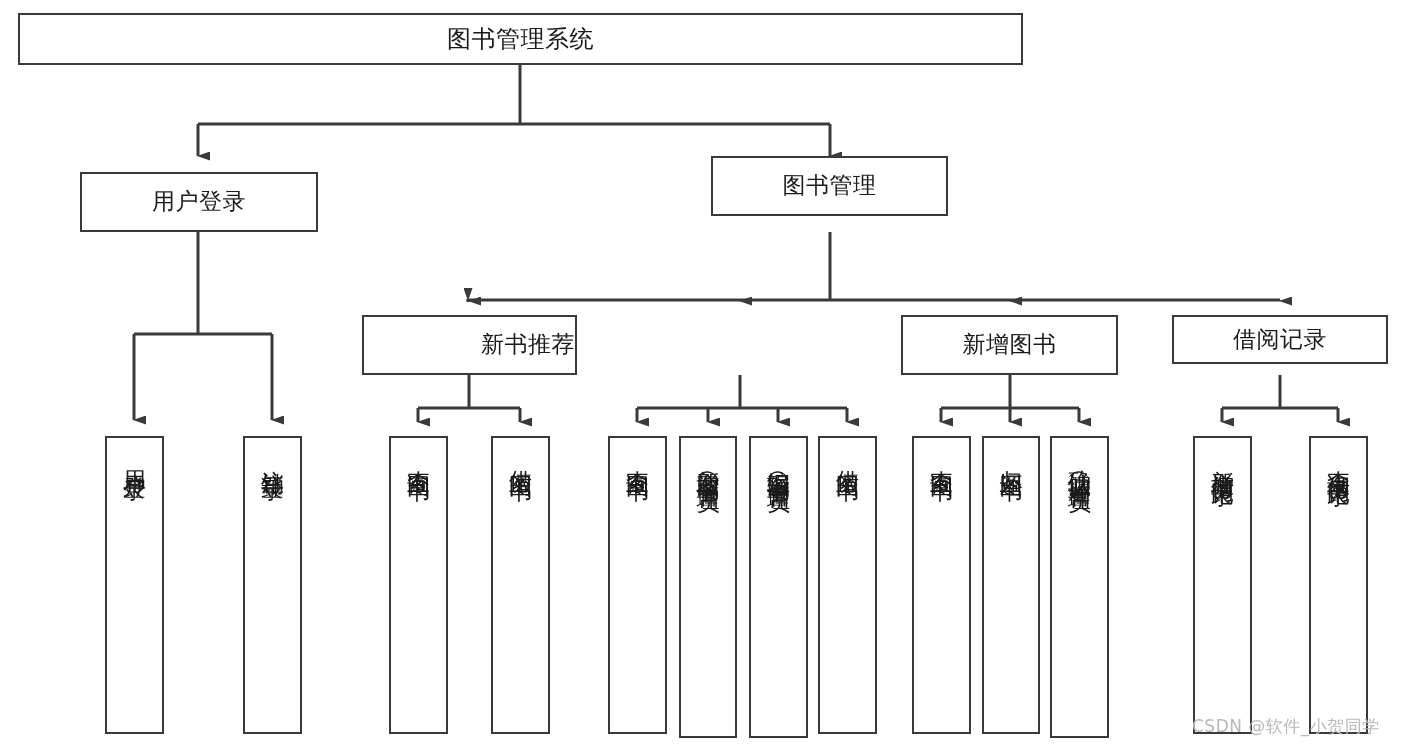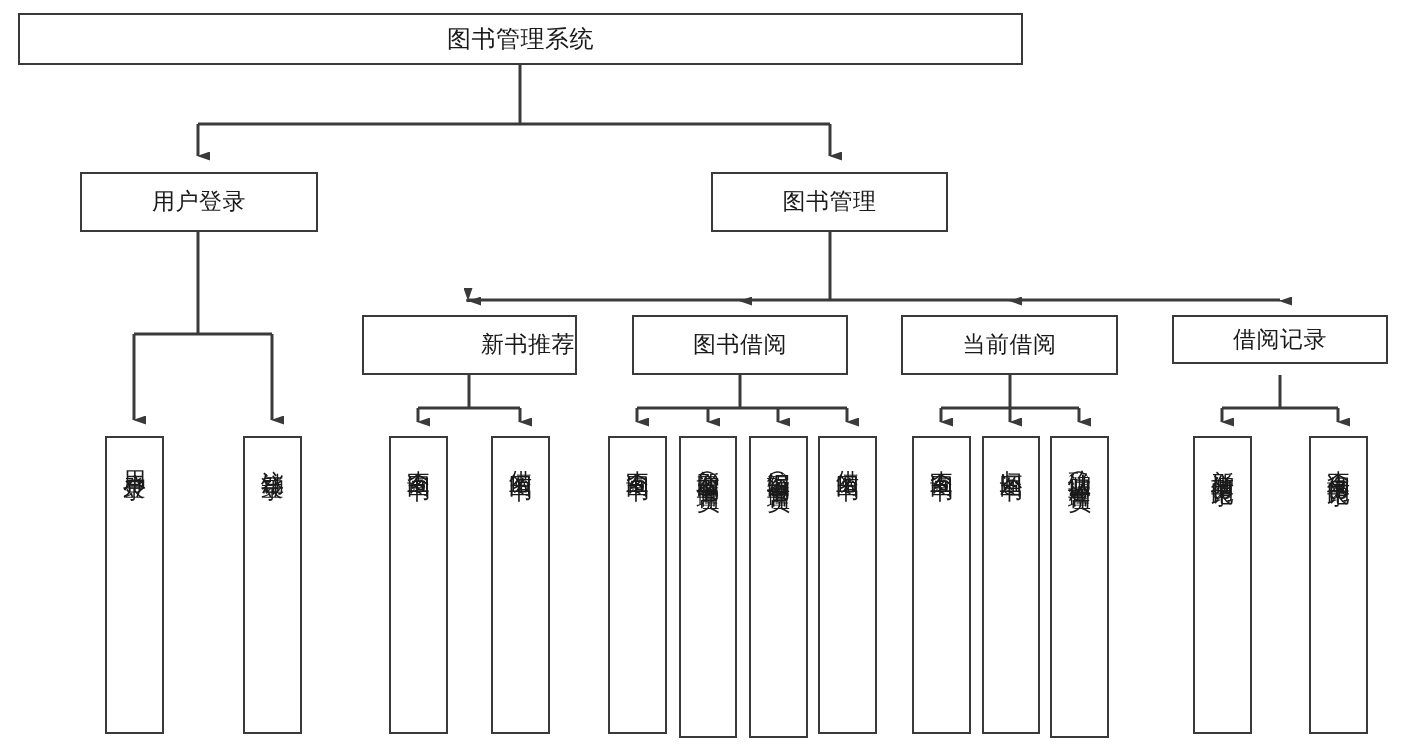--- a/index.html
+++ b/index.html
@@ -149,34 +149,31 @@
   </svg>
 
   <div class="node horizontal" id="root-node" style="left:18px; top:13px; width:1005px; height:52px;">
     <span class="label">图书管理系统</span>
   </div>
 
   <div class="node horizontal" style="left:80px; top:172px; width:238px; height:60px;">
     <span class="label">用户登录</span>
   </div>
 
-  <div class="node horizontal" style="left:711px; top:172px; width:237px; height:60px;">
+  <div class="node horizontal" style="left:711px; top:156px; width:237px; height:60px;">
     <span class="label">图书管理</span>
   </div>
 
   <div class="node horizontal" style="left:362px; top:315px; width:215px; height:60px;justify-content:flex-end;">
     <span class="label">新书推荐</span>
   </div>
 
-  <div class="node horizontal" style="left:632px; top:315px; width:216px; height:60px;">
-    <span class="label">图书借阅</span>
-  </div>
 
   <div class="node horizontal" style="left:901px; top:315px; width:217px; height:60px;">
-    <span class="label">当前借阅</span>
+    <span class="label">新增图书</span>
   </div>
 
   <div class="node horizontal" style="left:1172px; top:315px; width:216px; height:49px;">
     <span class="label">借阅记录</span>
   </div>
 
   <div class="node vertical" style="left:105px; top:436px; width:59px; height:298px;">
     <span class="label">用户登录</span>
   </div>
 
@@ -221,14 +218,15 @@
   </div>
 
   <div class="node vertical" style="left:1193px; top:436px; width:59px; height:298px;">
     <span class="label">新增借阅记录</span>
   </div>
 
   <div class="node vertical" style="left:1309px; top:436px; width:59px; height:298px;">
     <span class="label">查询借阅记录</span>
   </div>
 
+  <div class="watermark" style="left:1192px; top:715px;">CSDN @软件_小贺同学</div>
 
 </div>
 
 </body></html>

